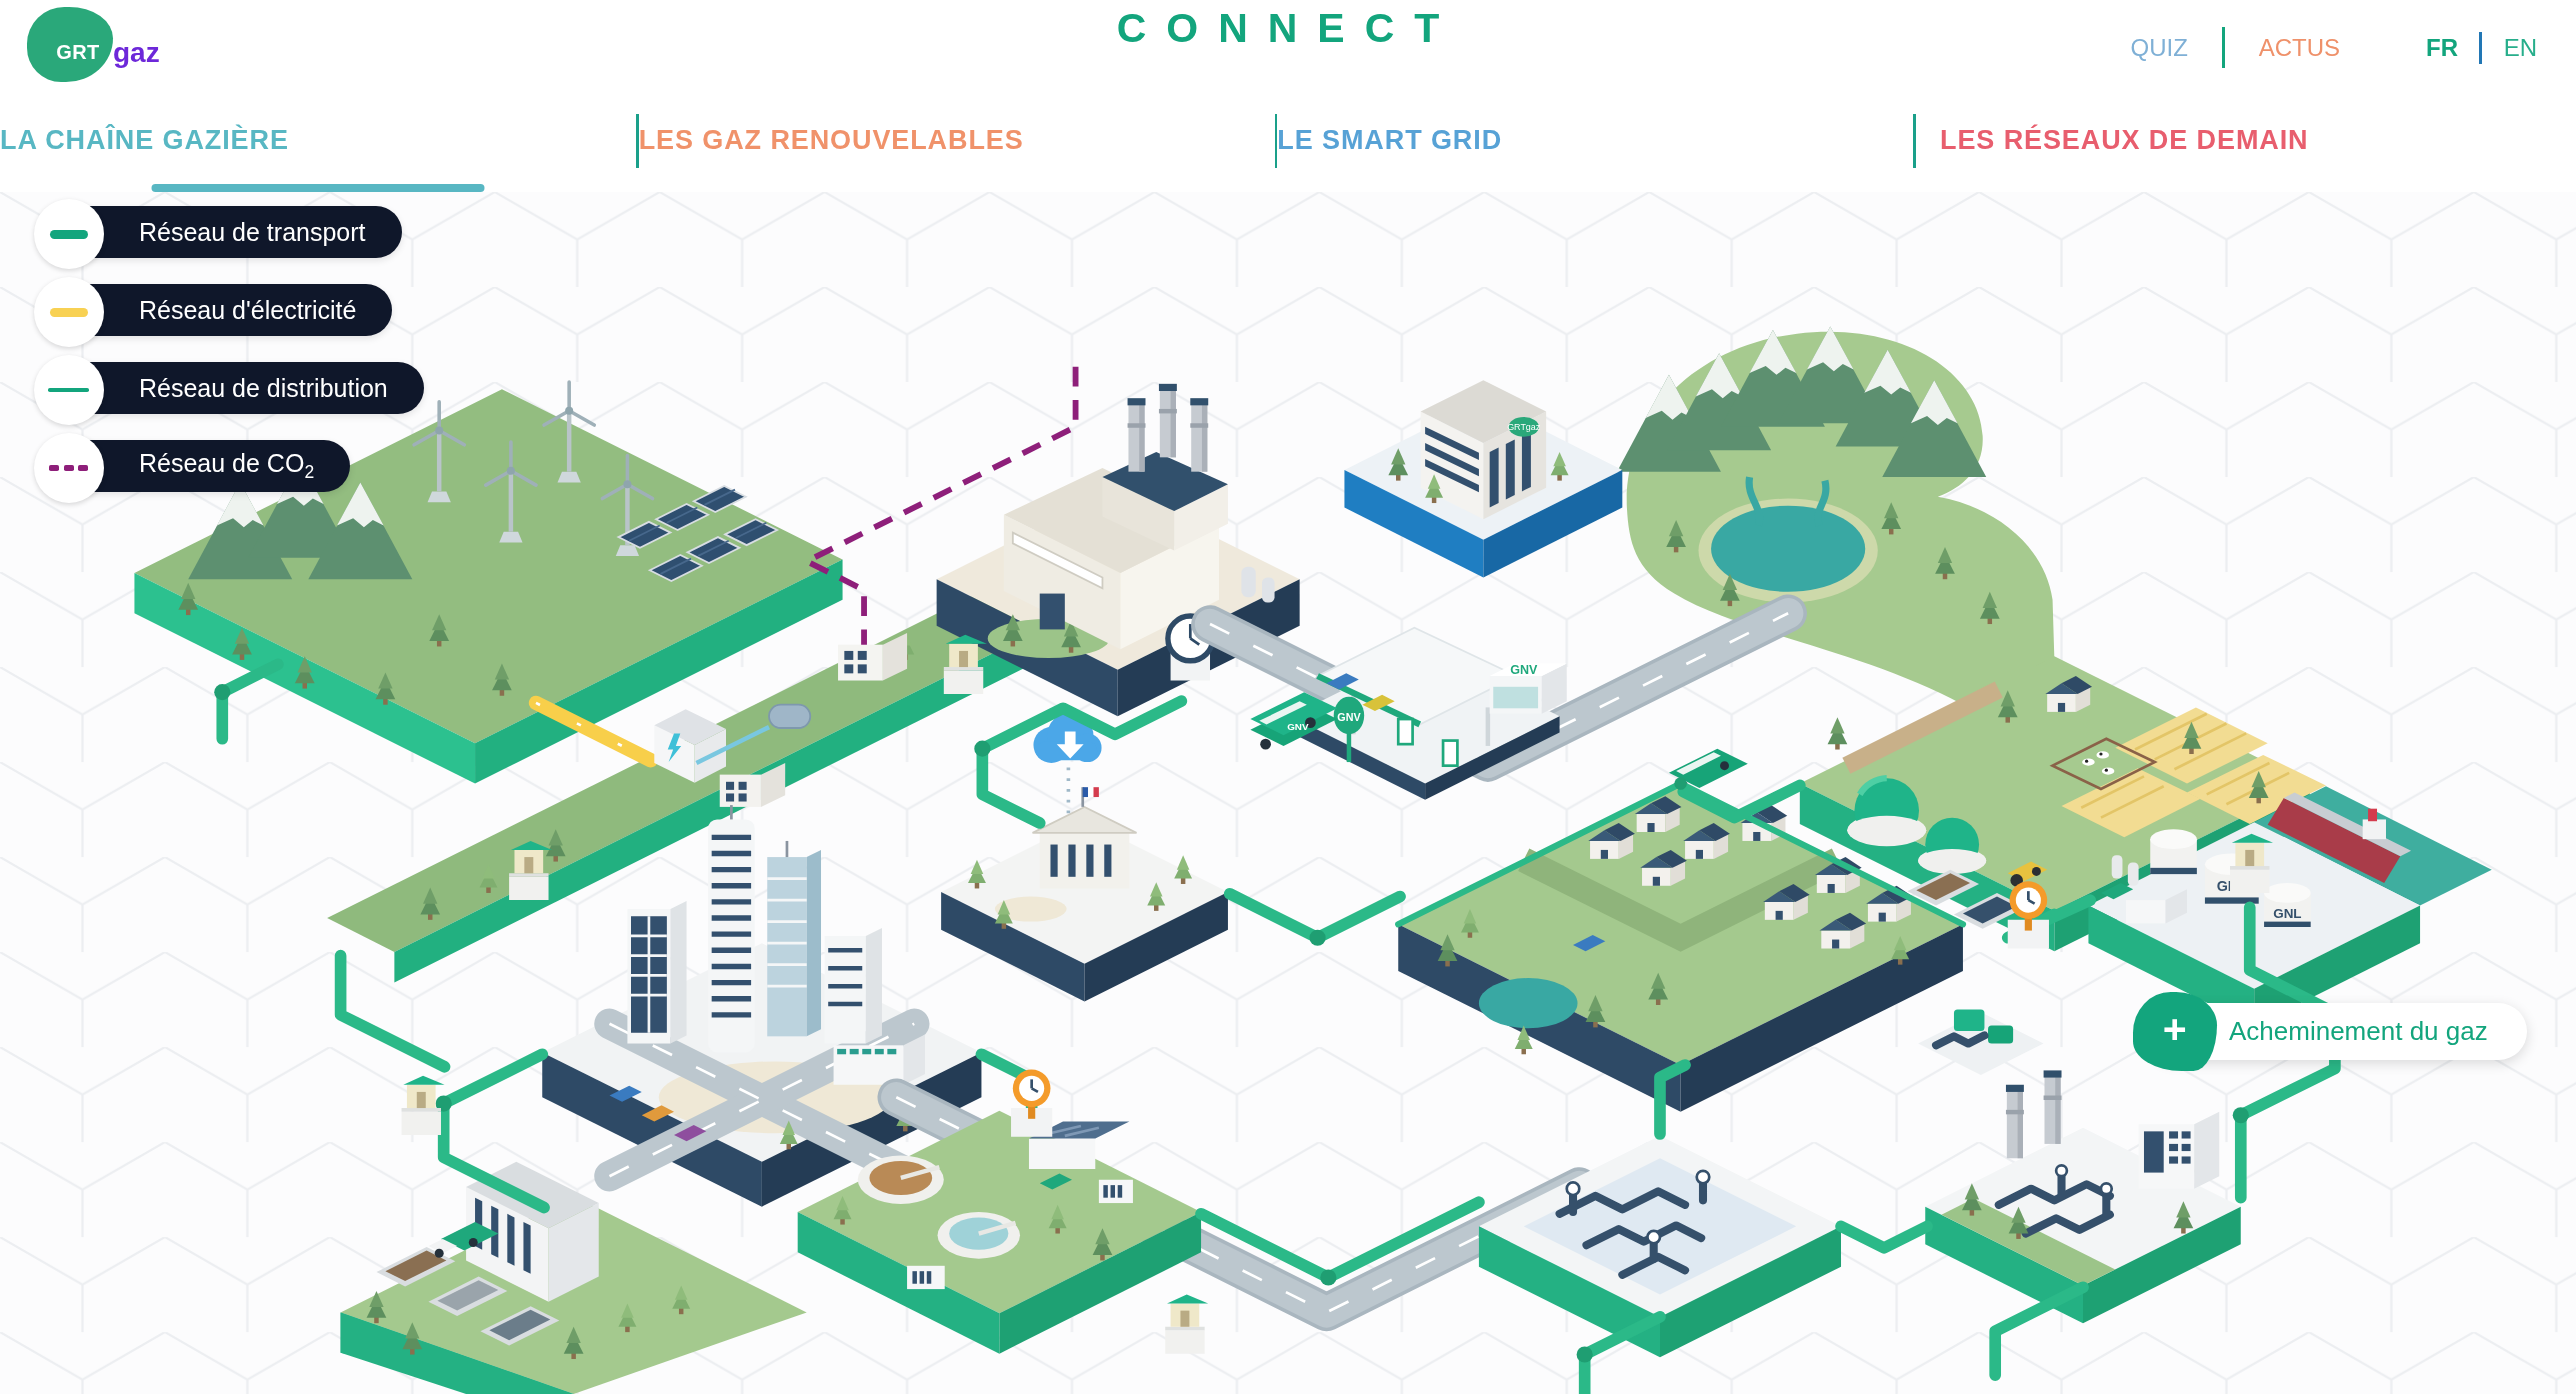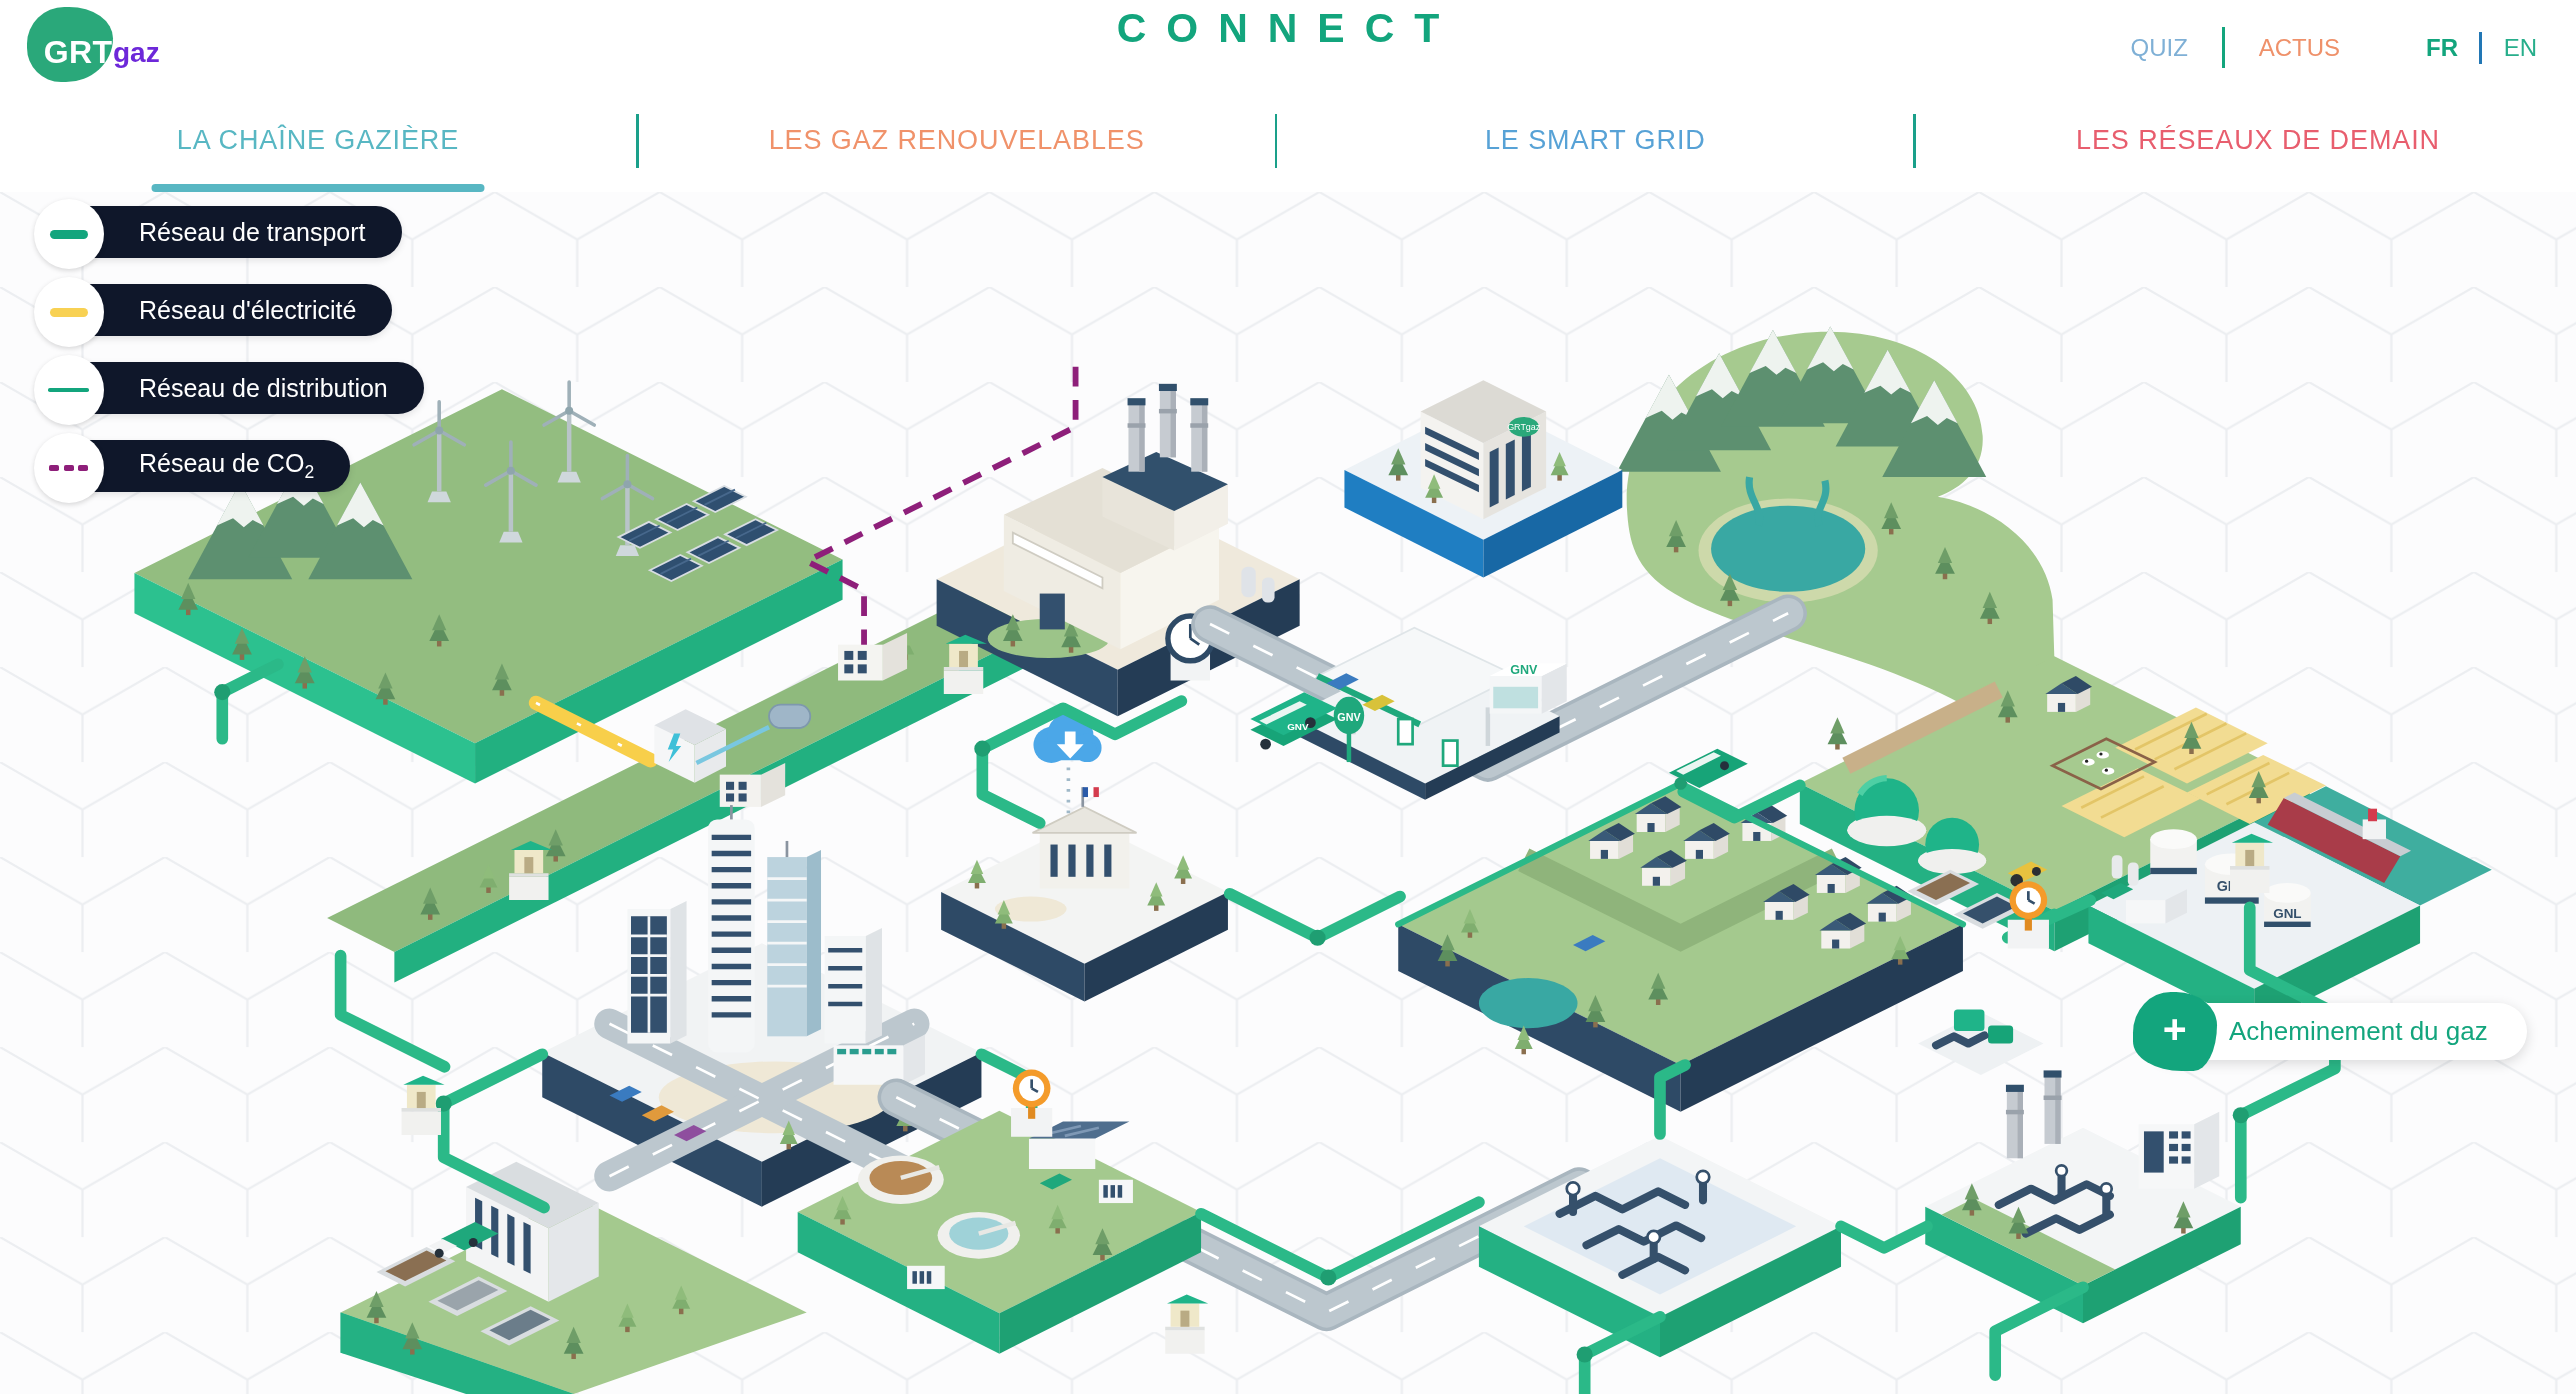--- a/index.html
+++ b/index.html
@@ -5,38 +5,38 @@
   html,body{margin:0;padding:0;background:#fff;}
   .page{position:relative;width:2576px;height:1395px;overflow:hidden;
         font-family:"Liberation Sans",sans-serif;background:#fff;}
 
   
   header{position:relative;height:100px;background:#fff;}
   .logo{position:absolute;left:27px;top:7.2px;width:197px;height:86px;cursor:pointer;}
   .logo-blob{position:absolute;left:0;top:0;width:86px;height:75px;background:#2aa87a;
              border-radius:46% 54% 58% 42% / 52% 44% 62% 48%;
              display:flex;align-items:center;justify-content:center;}
-  .logo-grt{color:#fff;font-weight:bold;font-size:32px;letter-spacing:0.4px;margin-left:16px;margin-top:16px;}
+  .logo-grt{color:#fff;font-weight:bold;font-size:20px;letter-spacing:0.4px;margin-left:16px;margin-top:16px;}
   .logo-gaz{position:absolute;left:86px;top:30px;color:#6d28d9;font-weight:bold;font-size:28px;}
   .page-title{position:absolute;left:50%;top:5px;transform:translateX(-50%);margin:0;
               color:#13a57d;font-size:41px;font-weight:800;letter-spacing:20px;}
   .top-links{position:absolute;right:39px;top:27px;display:flex;align-items:center;font-size:24px;margin-left:16px;}
   .top-links a{text-decoration:none;cursor:pointer;}
   .quiz{color:#7fb0d6;}
   .sep-green{width:2.7px;height:41px;background:#13a57d;margin:0 34px;}
   .actus{color:#ef916a;}
   .lang{display:flex;align-items:center;margin-left:86px;}
   .fr{color:#13a57d;font-weight:bold;}
   .sep-blue{width:2.7px;height:32px;background:#2277b5;margin:0 21.5px;}
   .en{color:#27ae8b;}
 
   
   .tabs{position:relative;height:92px;background:#fff;display:flex;}
-  .tab{flex:1;position:relative;text-align:center;padding-top:25px;
-       font-weight:400;font-size:27px;letter-spacing:0.9px;cursor:pointer;}
+  .tab{flex:1;position:relative;padding-top:25px;
+       font-weight:700;font-size:27px;letter-spacing:0.9px;cursor:pointer;}
   .tab-sep{width:2.7px;height:54px;background:#1aa08a;margin-top:14.3px;}
   .tab-0{color:#58b7c3;} .tab-1{color:#f0926a;} .tab-2{color:#57a2d6;} .tab-3{color:#e85e6e;padding-left:24px;}
   .tab.active::after{content:"";position:absolute;left:50%;bottom:0;transform:translateX(-50%);
        width:333px;height:8px;border-radius:4.5px;background:#58b7c3;}
 
   
   .map{position:relative;height:1202px;background:#fcfcfd;}
   .map svg{position:absolute;left:0;top:0;}
 
   

